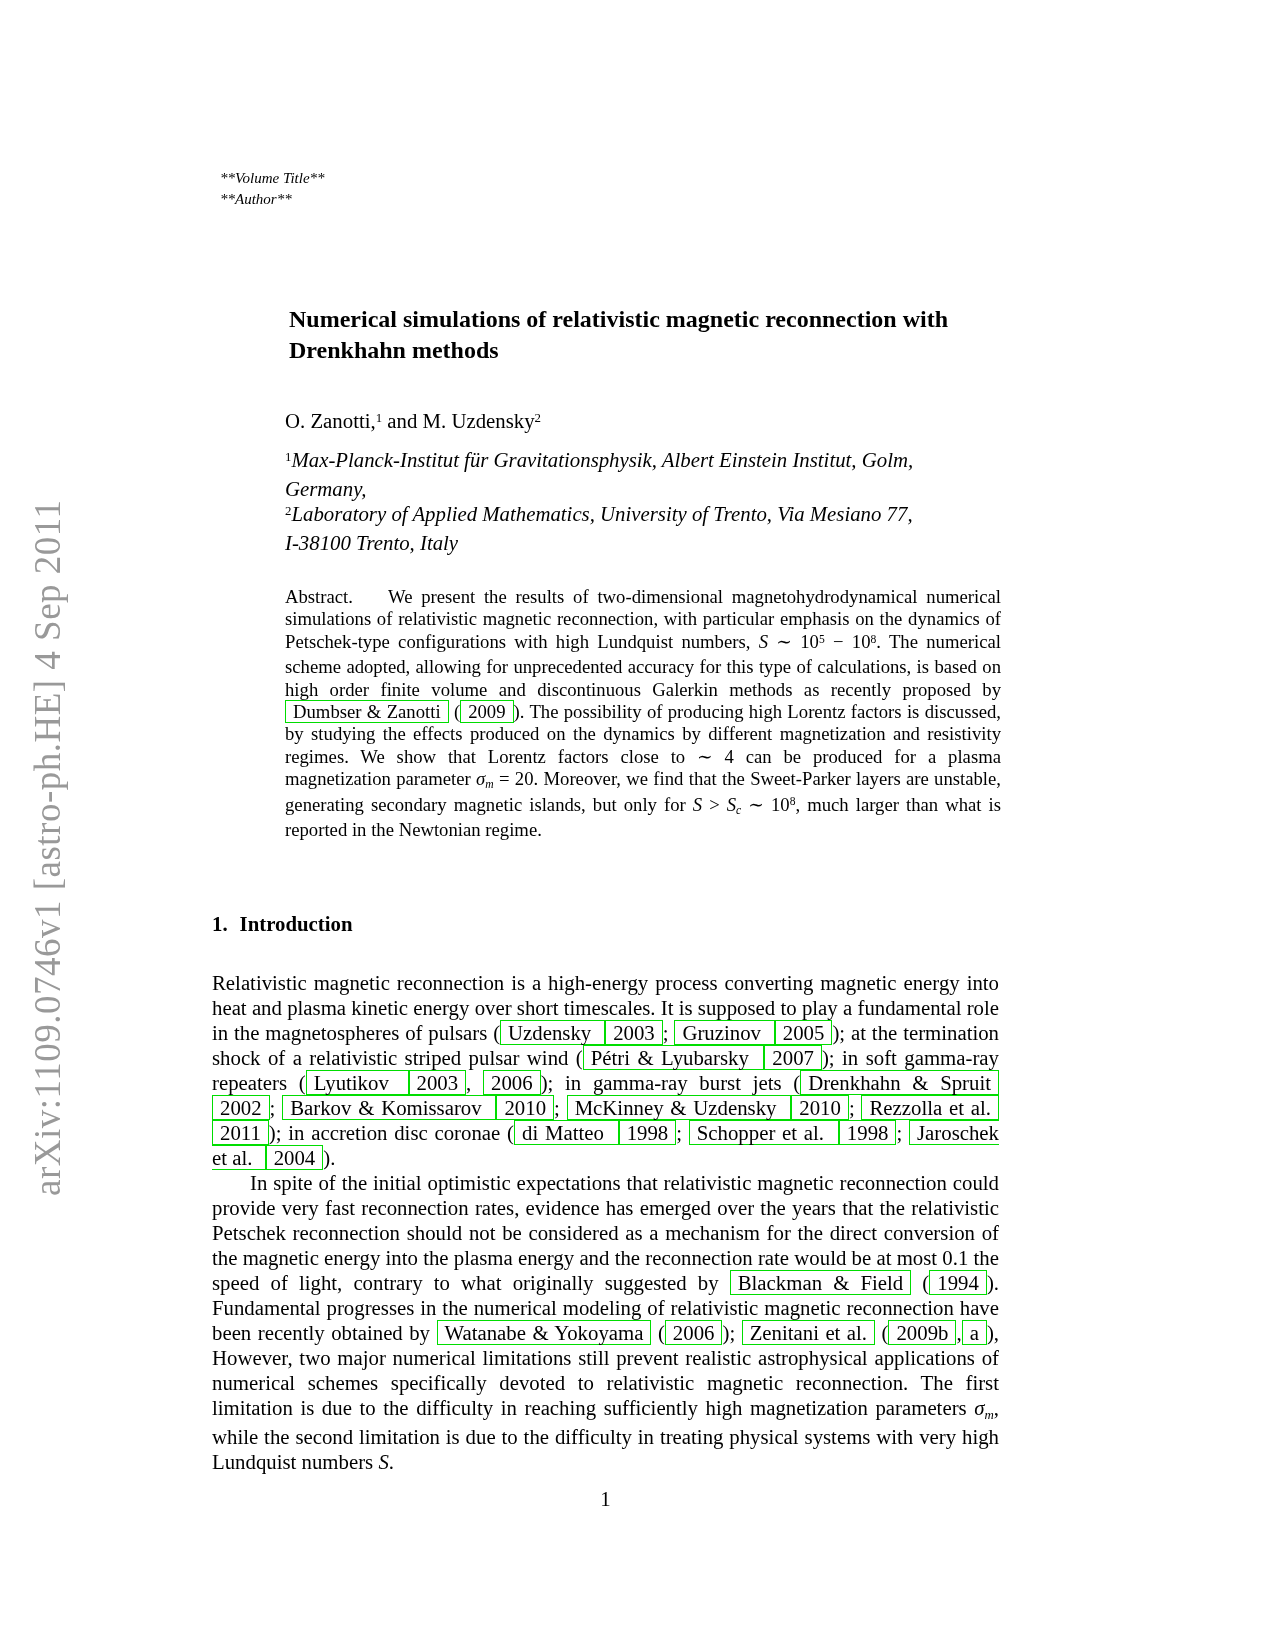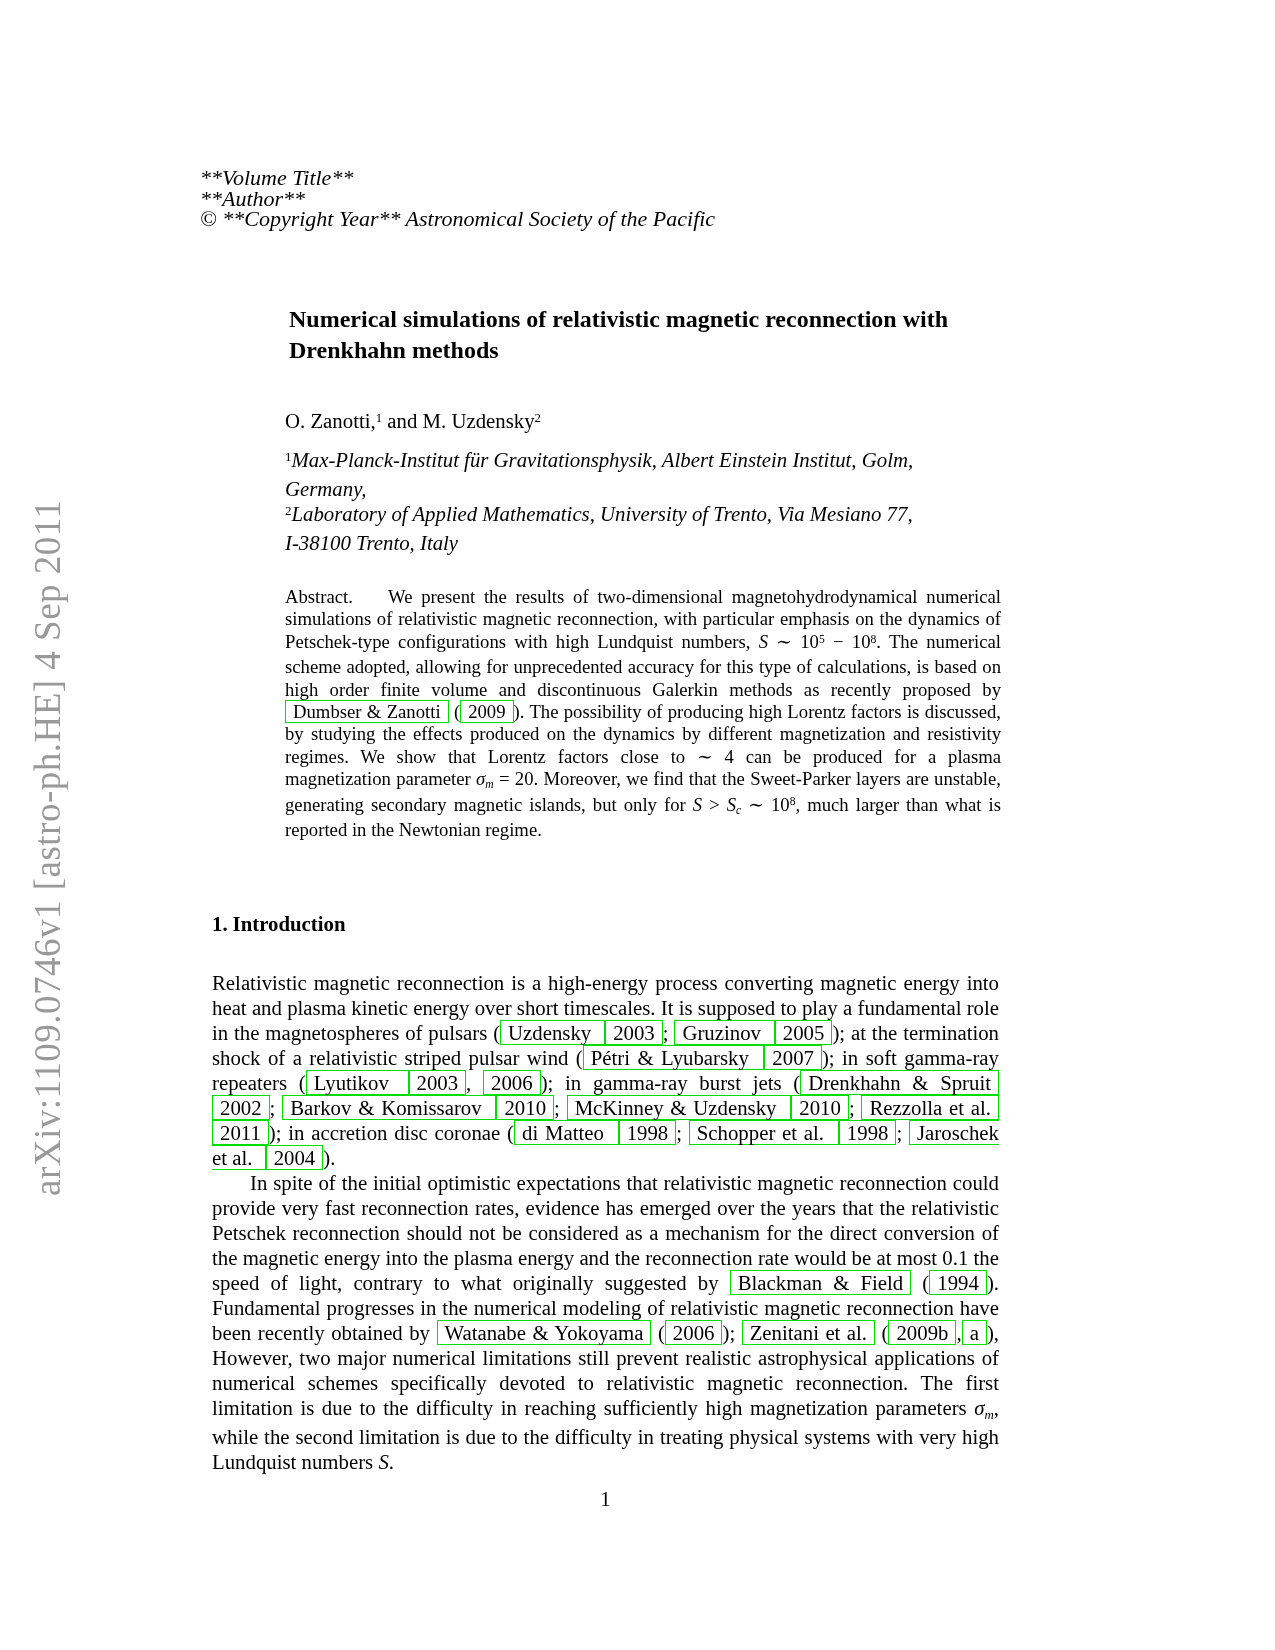--- a/index.html
+++ b/index.html
@@ -19,24 +19,24 @@
     top:1196px;
     transform:rotate(-90deg);
     transform-origin:0 0;
     white-space:nowrap;
     font-size:37px;
     color:var(--watermark-gray,#999999);
     letter-spacing:0.5px;
   }
   .header{
     position:absolute;
-    left:200px;
+    left:220px;
     top:168px;
     font-style:italic;
-    font-size:22px;
+    font-size:15px;
     line-height:20.5px;
   }
   .title{
     position:absolute;
     left:285px;
     top:300px;
     width:720px;
     margin:4px;
     font-weight:bold;
     font-size:24px;
@@ -67,21 +67,21 @@
     line-height:22.4px;
     text-align:justify;
   }
   .section-heading{
     position:absolute;
     left:212px;
     top:912px;
     font-size:20.8px;
     font-weight:bold;
   }
-  .section-heading .sec-title{margin-left:5px;}
+  .section-heading .sec-title{margin-left:12px;}
   .body-text{
     position:absolute;
     left:212px;
     top:970px;
     width:787px;
     font-size:20.8px;
     line-height:25px;
     text-align:justify;
   }
   .body-text p{margin:0;padding:0;}
@@ -108,21 +108,20 @@
 
 <div class="page">
 
   <div class="watermark">
     <span>arXiv:1109.0746v1  [astro-ph.HE]  4 Sep 2011</span>
   </div>
 
   <div class="header">
       <div>**Volume Title**</div>
       <div>**Author**</div>
-      <div>© **Copyright Year** Astronomical Society of the Pacific</div>
     </div>
 
   <h1 class="title">
       <div>Numerical simulations of relativistic magnetic reconnection with</div>
       <div>Drenkhahn methods</div>
     </h1>
 
   <div class="authors"><span>O. Zanotti,</span><span class="sup">1</span><span> and M. Uzdensky</span><span class="sup">2</span></div>
 
   <div class="affil">

